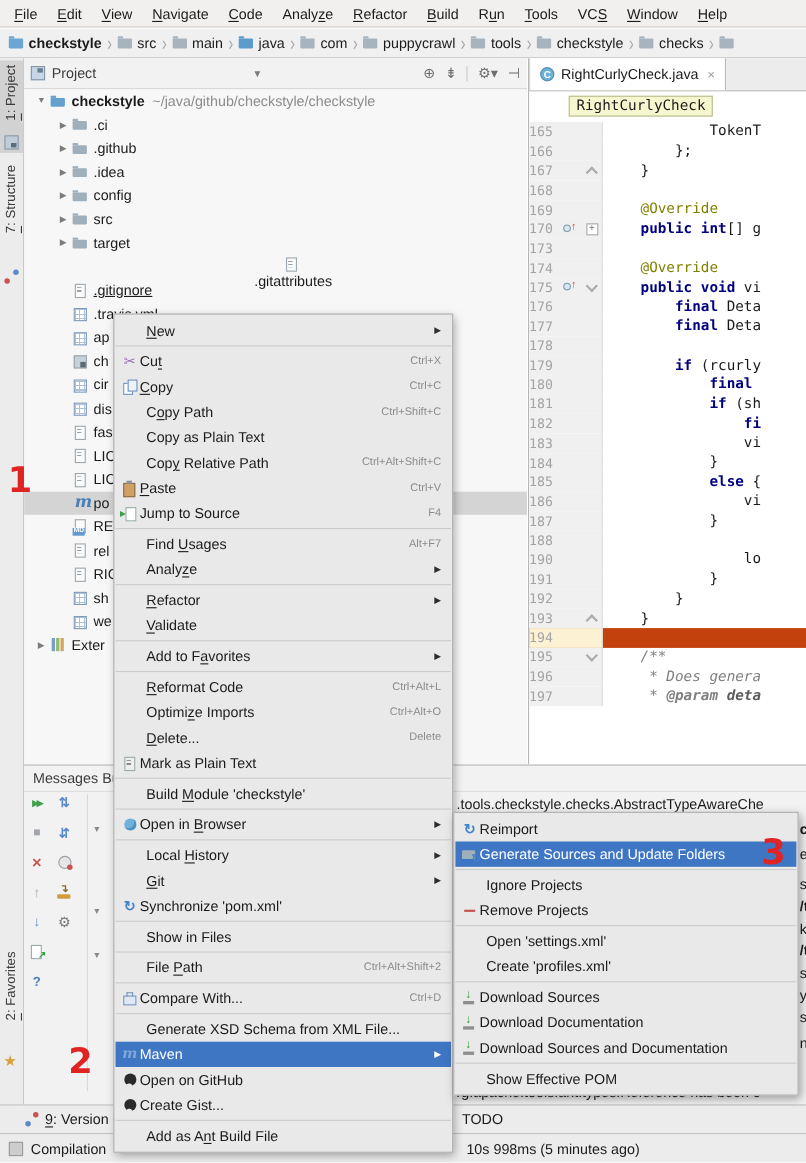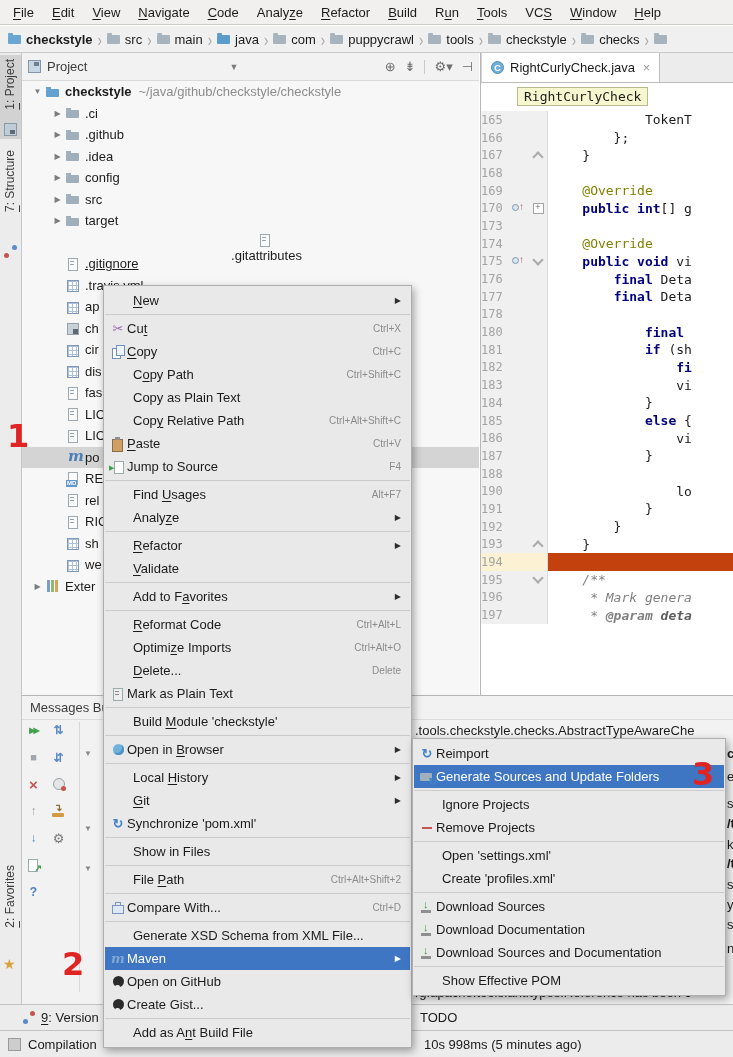--- a/index.html
+++ b/index.html
@@ -497,20 +497,28 @@
           <div class="eline">
             <span class="gut">
               <span class="gnum">178</span>
               <span class="gmark"></span>
               <span class="gfold"></span>
             </span>
             <span class="ecode"></span>
           </div>
           <div class="eline">
             <span class="gut">
+              <span class="gnum">179</span>
+              <span class="gmark"></span>
+              <span class="gfold"></span>
+            </span>
+            <span class="ecode"><span class="p">        </span><span class="k">if</span><span class="p"> (rcurly</span></span>
+          </div>
+          <div class="eline">
+            <span class="gut">
               <span class="gnum">180</span>
               <span class="gmark"></span>
               <span class="gfold"></span>
             </span>
             <span class="ecode"><span class="p">            </span><span class="k">final</span></span>
           </div>
           <div class="eline">
             <span class="gut">
               <span class="gnum">181</span>
               <span class="gmark"></span>
@@ -625,21 +633,21 @@
               </span>
             </span>
             <span class="ecode"><span class="c">    /**</span></span>
           </div>
           <div class="eline">
             <span class="gut">
               <span class="gnum">196</span>
               <span class="gmark"></span>
               <span class="gfold"></span>
             </span>
-            <span class="ecode"><span class="c">     * Mark genera</span></span>
+            <span class="ecode"><span class="c">     * Does genera</span></span>
           </div>
           <div class="eline">
             <span class="gut">
               <span class="gnum">197</span>
               <span class="gmark"></span>
               <span class="gfold"></span>
             </span>
             <span class="ecode"><span class="c">     * </span><span class="ct">@param </span><span class="cv">deta</span></span>
           </div>
         </div>

